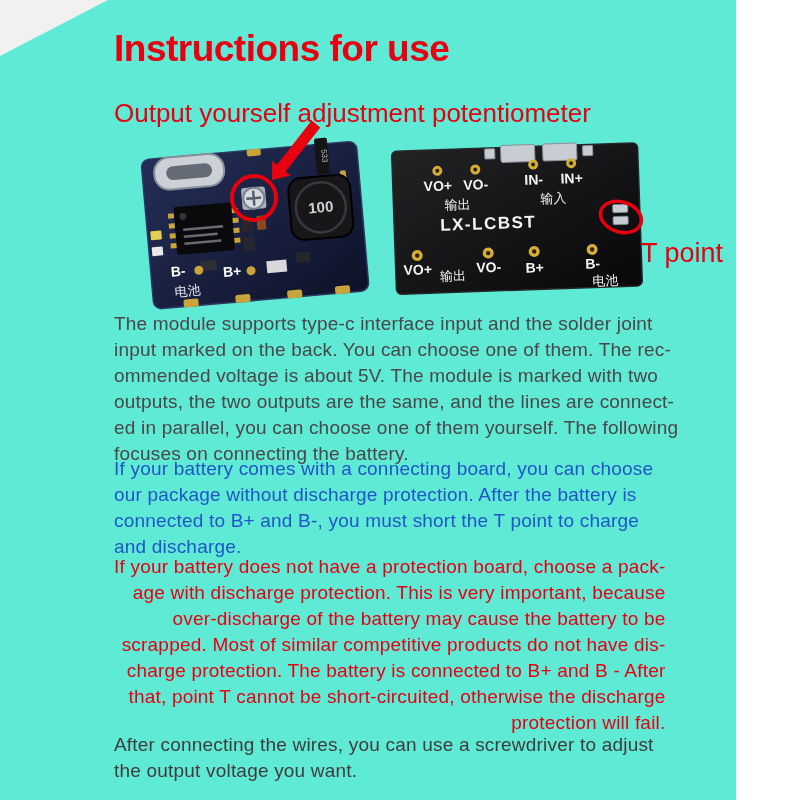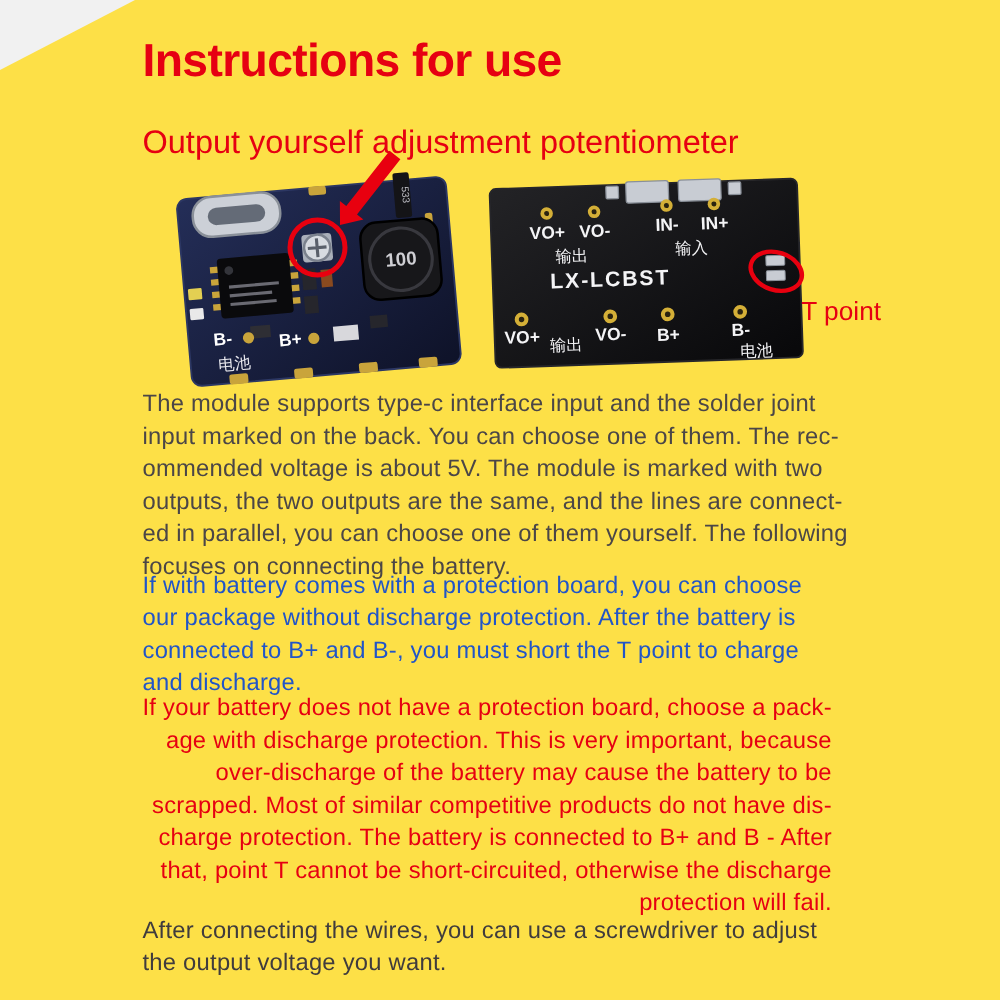--- a/index.html
+++ b/index.html
@@ -1,18 +1,18 @@
 <!DOCTYPE html>
 <html><head>
 <meta charset="utf-8">
 <style>
   * { margin:0; padding:0; box-sizing:border-box; }
   html,body { background:#ffffff; }
   body { font-family:"Liberation Sans", sans-serif; }
-  .page { position:relative; width:800px; height:800px; background:#fde047; overflow:hidden; }
+  .page { position:relative; width:736px; height:800px; background:#5eead4; overflow:hidden; }
 
   .corner-decoration {
     position:absolute; top:0; left:0; width:0; height:0;
     border-top:56px solid #f1f1f1; border-right:108px solid transparent;
   }
 
   .title {
     position:absolute; left:114px; top:28px;
     font-size:37px; font-weight:700; color:#e60012; letter-spacing:-0.5px;
   }
@@ -20,21 +20,21 @@
     position:absolute; left:114px; top:98px;
     font-size:26px; font-weight:400; color:#e60012;
   }
 
   .board { position:absolute; }
   .board-front { left:133px; top:116px; width:248px; height:196px; }
   .board-back  { left:383px; top:128px; width:272px; height:178px; }
 
   .t-point-label {
     position:absolute; left:641px; top:238px;
-    font-size:21px; color:#e60012;
+    font-size:27px; color:#e60012;
   }
 
   .para {
     position:absolute; left:114px;
     font-size:19px; line-height:26px; white-space:pre; letter-spacing:0.2px;
   }
   .p1 { top:311px; color:#4b4647; }
   .p2 { top:456px; color:#2155c8; }
   .p3 { top:554px; color:#e60012;text-align:right; }
   .p4 { top:732px; color:#403c3d; }
@@ -184,21 +184,21 @@
   </div>
 
   <div class="t-point-label">T point</div>
 
   <p class="para p1">The module supports type-c interface input and the solder joint
 input marked on the back. You can choose one of them. The rec-
 ommended voltage is about 5V. The module is marked with two
 outputs, the two outputs are the same, and the lines are connect-
 ed in parallel, you can choose one of them yourself. The following
 focuses on connecting the battery.</p>
-  <p class="para p2">If with battery comes with a protection board, you can choose
+  <p class="para p2">If your battery comes with a connecting board, you can choose
 our package without discharge protection. After the battery is
 connected to B+ and B-, you must short the T point to charge
 and discharge.</p>
   <p class="para p3">If your battery does not have a protection board, choose a pack-
 age with discharge protection. This is very important, because
 over-discharge of the battery may cause the battery to be
 scrapped. Most of similar competitive products do not have dis-
 charge protection. The battery is connected to B+ and B - After
 that, point T cannot be short-circuited, otherwise the discharge
 protection will fail.</p>

